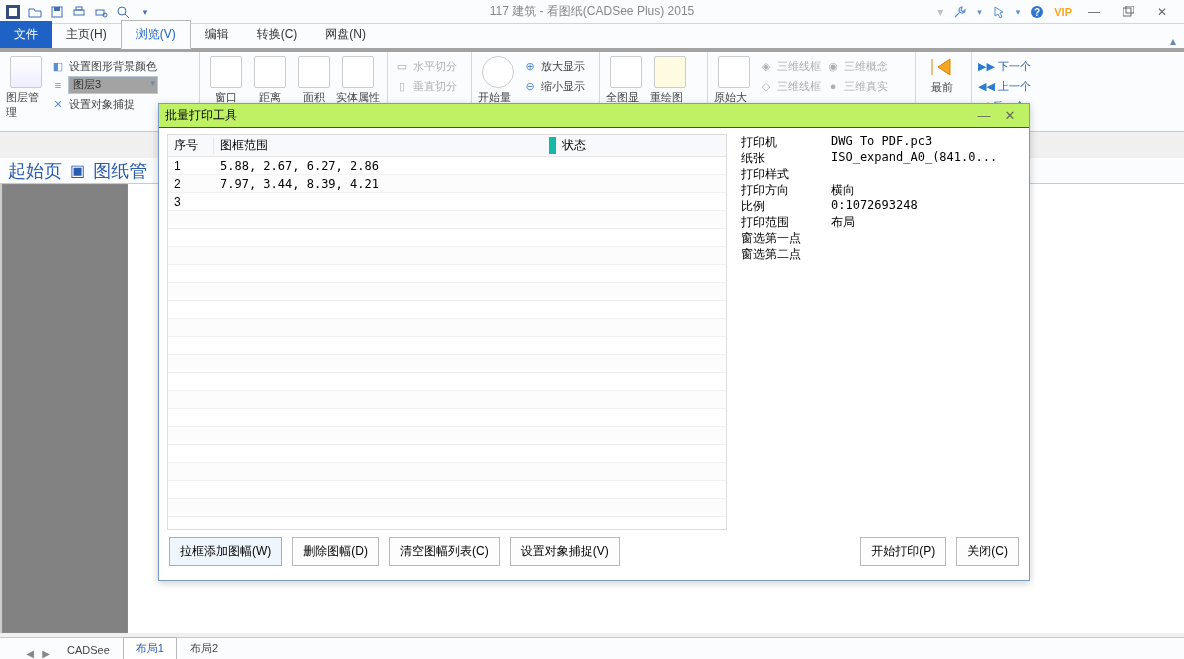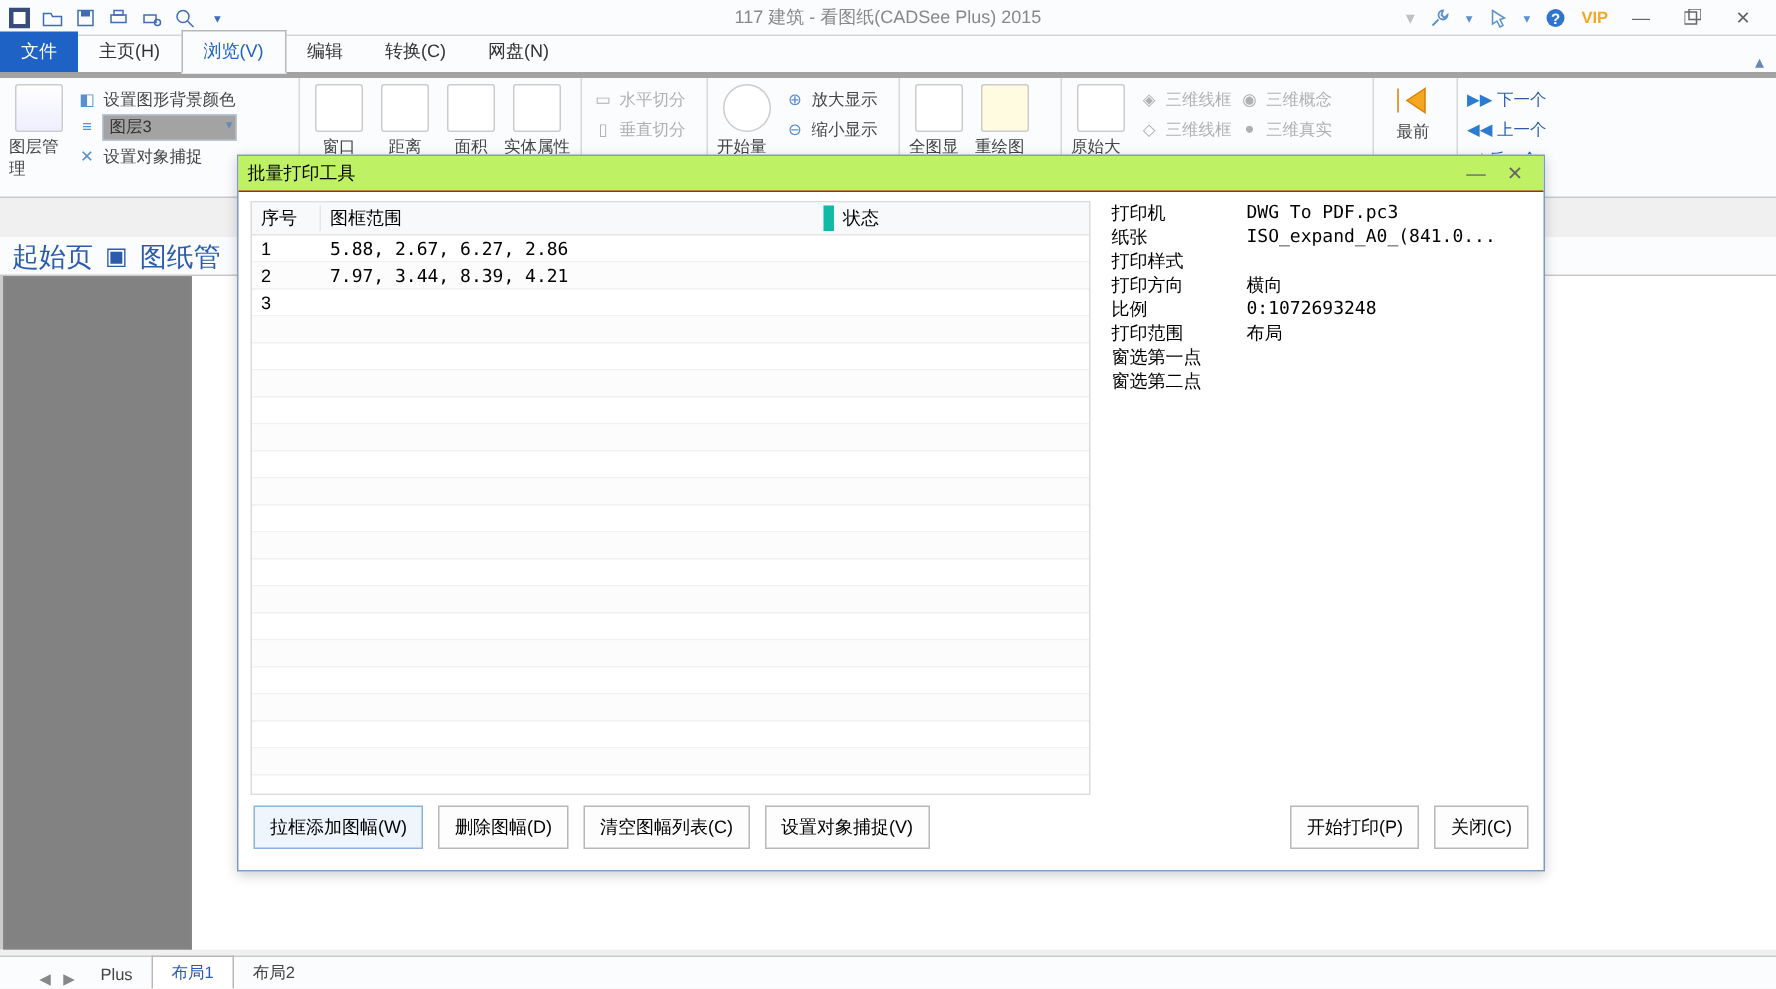--- a/index.html
+++ b/index.html
@@ -309,21 +309,21 @@
     <span style="font-size:16px;">▣</span>
       <span class="dt">图纸管</span>
   </div>
   <div class="view-left-margin"></div>
   <div class="view-dark"></div>
 </div>
 
 <div class="bottom-tabs">
   <span class="scroll">◀</span>
   <span class="scroll">▶</span>
-  <span class="lt">Plus</span>
+  <span class="lt">CADSee</span>
   <span class="lt sel">布局1</span>
   <span class="lt">布局2</span>
 </div>
 
 <div class="dialog">
   <div class="dlg-title">
     <span class="t">批量打印工具</span>
     <span class="wbtn">—</span>
     <span class="wbtn">✕</span>
   </div>

